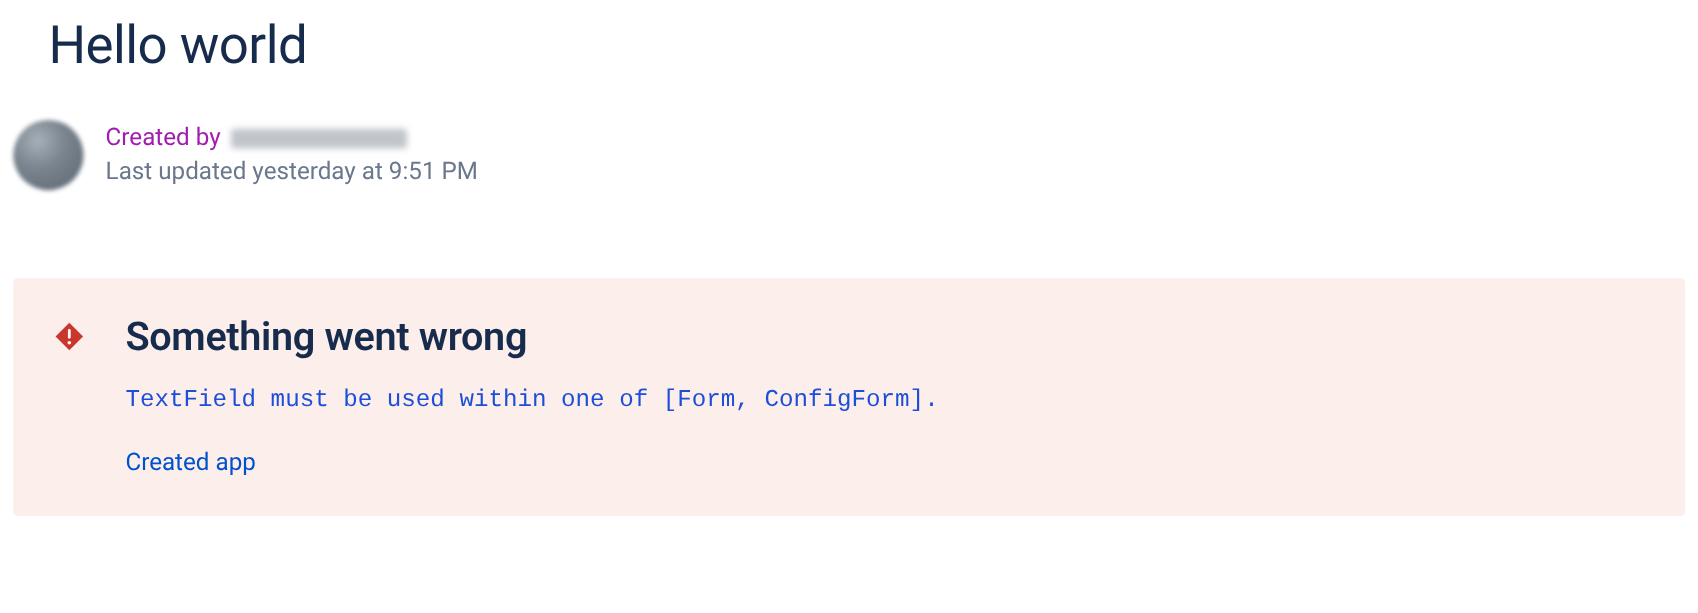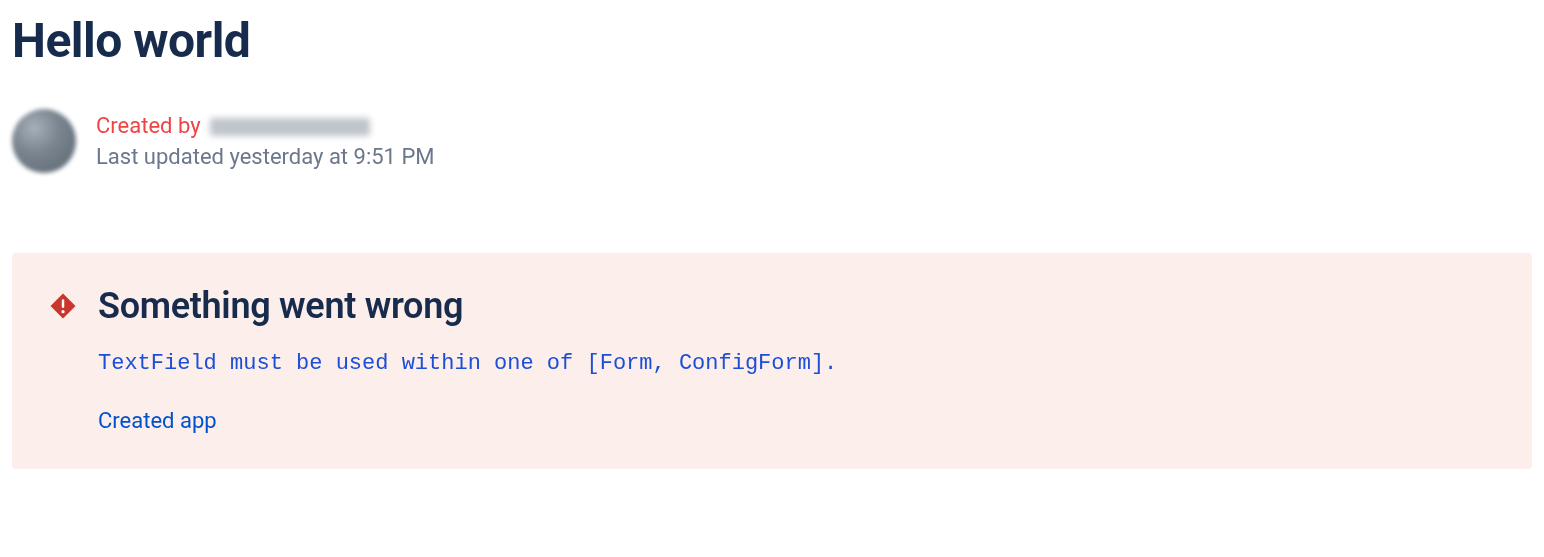--- a/index.html
+++ b/index.html
@@ -8,24 +8,25 @@
       box-sizing: border-box;
     }
     body {
       font-family: -apple-system, BlinkMacSystemFont, "Segoe UI", Roboto, Helvetica, Arial, sans-serif;
       background: #ffffff;
       padding: 12px;
       width: 1544px;
     }
     .page-title {
       font-size: 48px;
-      font-weight: 700;
+      font-weight: 400;
       color: #172B4D;
       margin-bottom: 40px;
       letter-spacing: -0.5px;
+      margin-left: 32px;
     }
     .byline {
       display: flex;
       align-items: center;
       gap: 20px;
       margin-bottom: 80px;
     }
     .avatar {
       width: 64px;
       height: 64px;
@@ -33,42 +34,42 @@
       background: radial-gradient(circle at 35% 30%, #a8b0b8 0%, #7a8590 40%, #5a6570 100%);
       filter: blur(2px);
     }
     .byline-text {
       display: flex;
       flex-direction: column;
       gap: 6px;
     }
     .created-by {
       font-size: 22px;
-      color: #ef4444;
+      color: #a21caf;
     }
     .created-by-name {
       display: inline-block;
       width: 160px;
       height: 18px;
       background: #c0c5cc;
       filter: blur(3px);
       vertical-align: middle;
       border-radius: 3px;
       margin-left: 4px;
     }
     .last-updated {
       font-size: 22px;
       color: #6B778C;
     }
     .error-panel {
       background: #FCEEEA;
       border-radius: 4px;
       padding: 32px 36px 36px 36px;
       display: flex;
-      gap: 20px;
+      gap: 36px;
       align-items: flex-start;
     }
     .error-icon {
       flex-shrink: 0;
       width: 30px;
       height: 30px;
       margin-top: 6px;
     }
     .error-content {
       display: flex;

